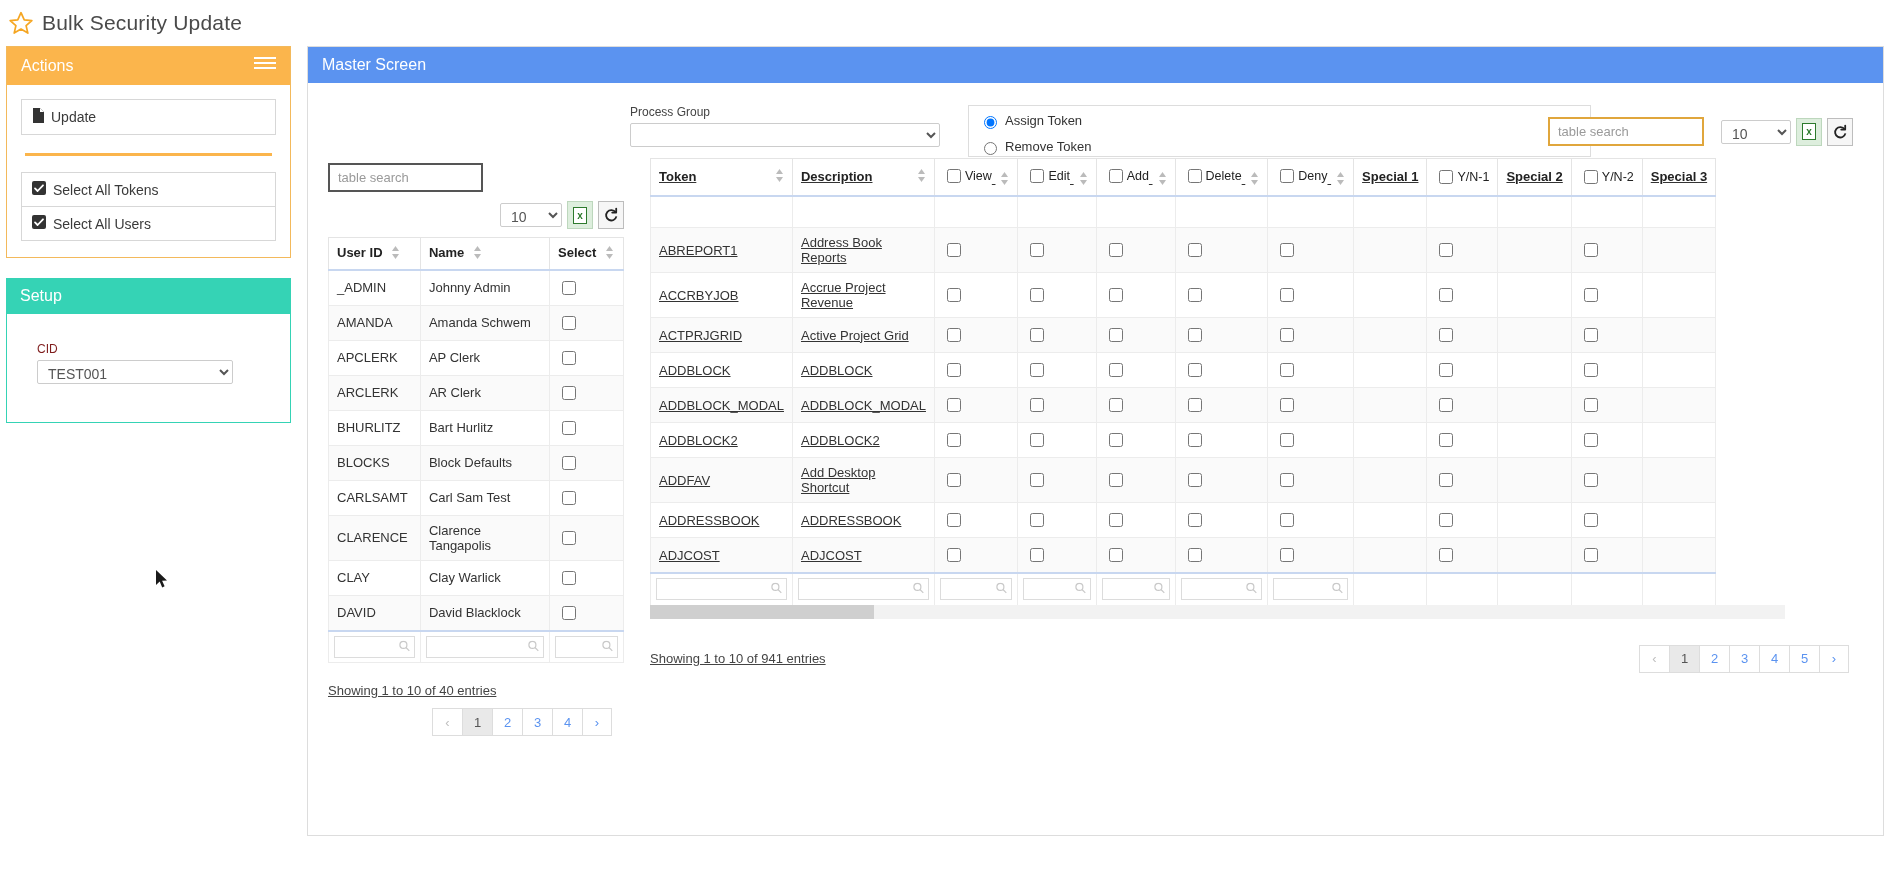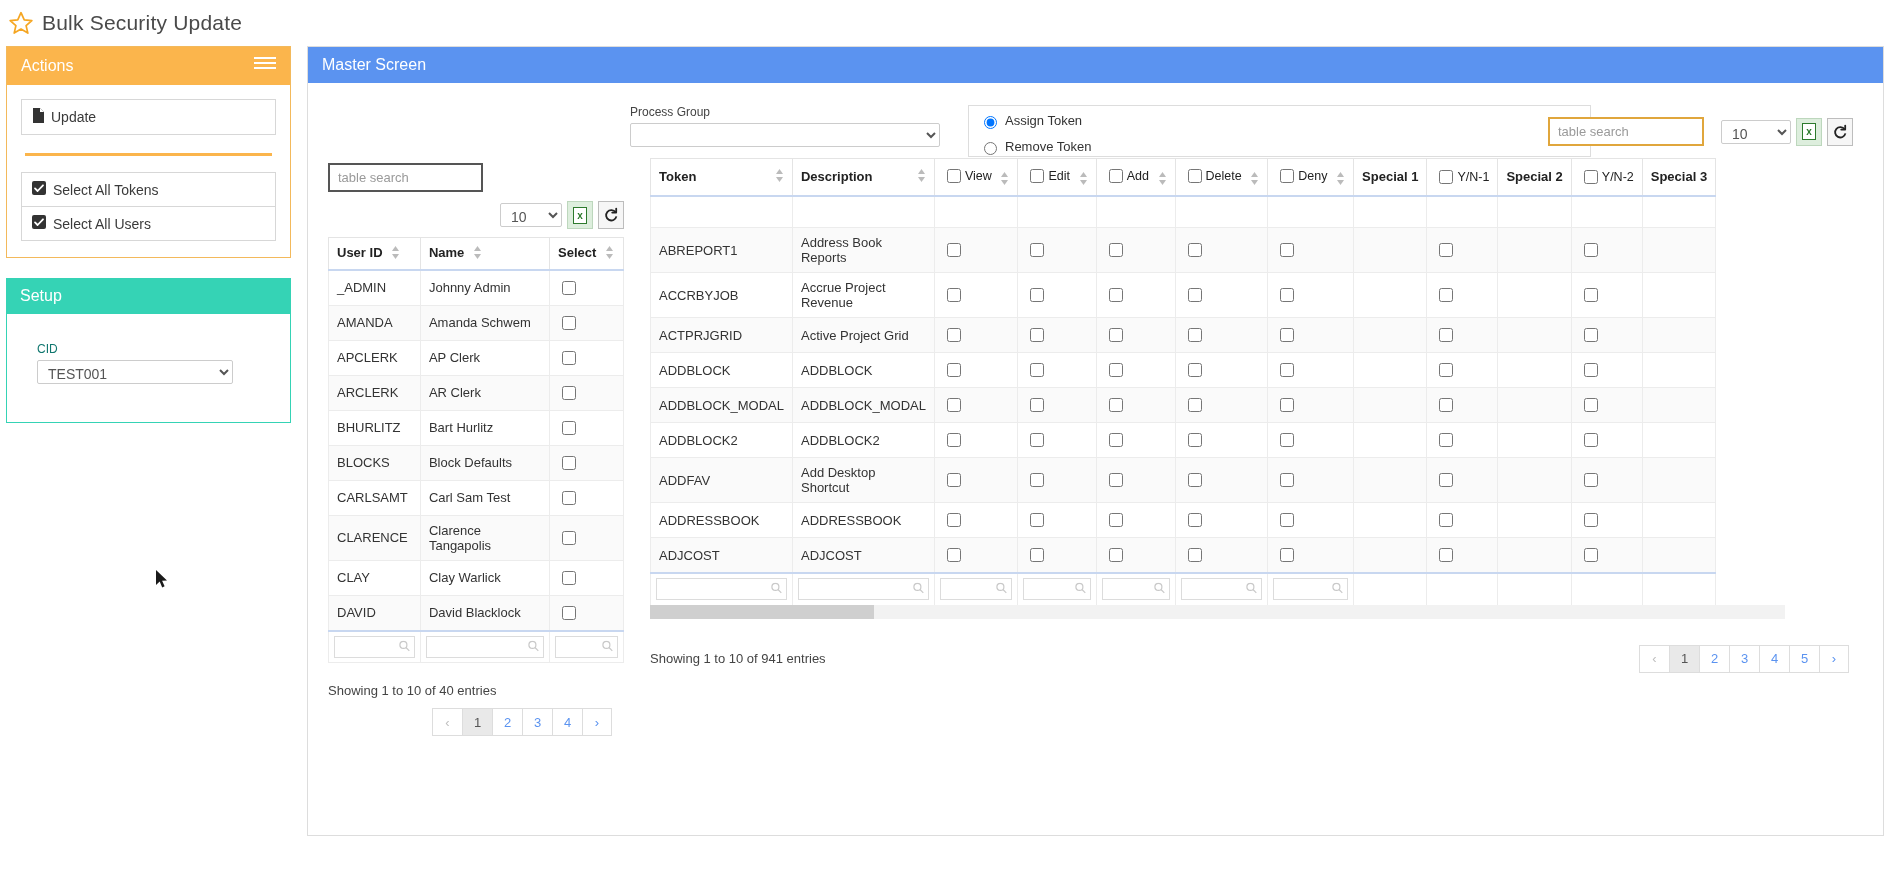--- a/index.html
+++ b/index.html
@@ -50,21 +50,21 @@
     padding: 8px 10px; font-size: 14px; color:#3a3a3a;
     cursor: pointer; width: 100%;
   }
   .action-btn + .action-btn { border-top: none; }
   .divider-orange { height: 3px; background:#fbb54c; margin: 18px 4px 16px 4px; }
   .doc-icon { width:12px; height:15px; display:inline-block; }
   .chk-icon { width:14px; height:14px; display:inline-block; }
 
   .panel-setup { border: 1px solid #35d3b5; border-top: none; }
   .setup-body { padding: 28px 20px 38px 30px; }
-  .field-label { font-size: 12px; color:#0f766e; margin-bottom: 4px; }
+  .field-label { font-size: 12px; color:#7f1d1d; margin-bottom: 4px; }
   select.std {
     font-family:"Liberation Sans", sans-serif;
     font-size: 14px; color:#555;
     border:1px solid #ccc; background:#fff;
     padding: 4px 6px; height: 24px; border-radius:2px;
   }
   .cid-select { width: 196px; }
 
   
   .master { border:1px solid #ddd; background:#fff; height: 790px; }
@@ -118,21 +118,21 @@
   .hdr-cb .cblabel { font-weight:normal; font-size:12.5px; }
 
   .filter-input {
     width: 100%; height: 22px; border:1px solid #dcdcdc; background:#fff;
     font-size: 12px; padding: 2px 18px 2px 4px;
     font-family:"Liberation Sans", sans-serif;
   }
   .filter-cell { padding: 4px 5px !important; position:relative; background:#fff !important; }
   .mag { position:absolute; right:10px; top:50%; transform:translateY(-50%); opacity:.45; }
 
-  .info-text { font-size: 13px; color:#444; }
+  .info-text { font-size: 13px; color:#444;text-decoration:underline; }
 
   
   .pager { display:flex; }
   .pager a {
     display:inline-flex; align-items:center; justify-content:center;
     min-width: 30px; height: 28px; padding: 0 9px;
     border:1px solid #dddddd; border-right:none;
     color:#5b93f0; font-size:13px; text-decoration:none; background:#fff;
     cursor:pointer;
   }
@@ -416,21 +416,21 @@
                 </span>
                 <span class="icon-btn">
                   <svg width="16" height="16" viewBox="0 0 16 16" fill="none" stroke="#222" stroke-width="1.8">
                     <path d="M12.6,5.3 A5.2,5.2 0 1 0 13.4,9.4"></path>
                     <polyline points="13.2,1.6 13.2,5.6 9.2,5.6" stroke-linecap="round" stroke-linejoin="round"></polyline>
                   </svg>
                 </span>
               </div>
 
               <div class="token-wrap" style="margin-top:12px;">
-                <table class="dt" style="width:986px;">
+                <table class="dt" style="width:986px;text-decoration:underline;">
                   <thead>
                     <tr>
                       <th style="width:158px;">
                         <span>Token</span>
                         <span class="sort-arrows" style="float:right;"><svg width="9" height="13" viewBox="0 0 9 13">
                               <polygon points="4.5,0 8,5 1,5" fill="#bbb"></polygon>
                               <polygon points="4.5,13 8,8 1,8" fill="#bbb"></polygon>
                             </svg></span>
                       </th>
                       <th style="width:150px;margin-top:12px;">

